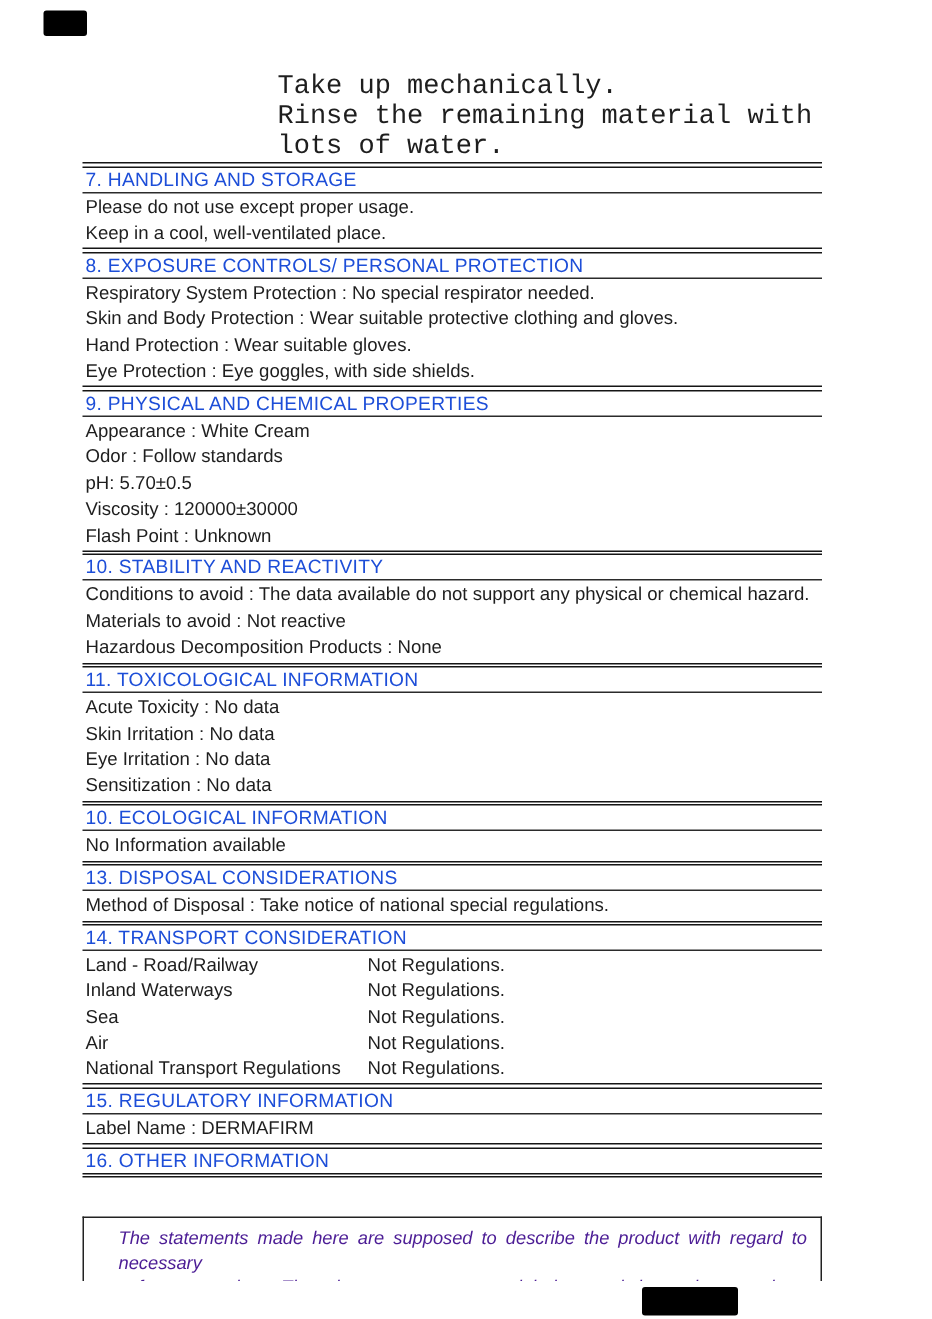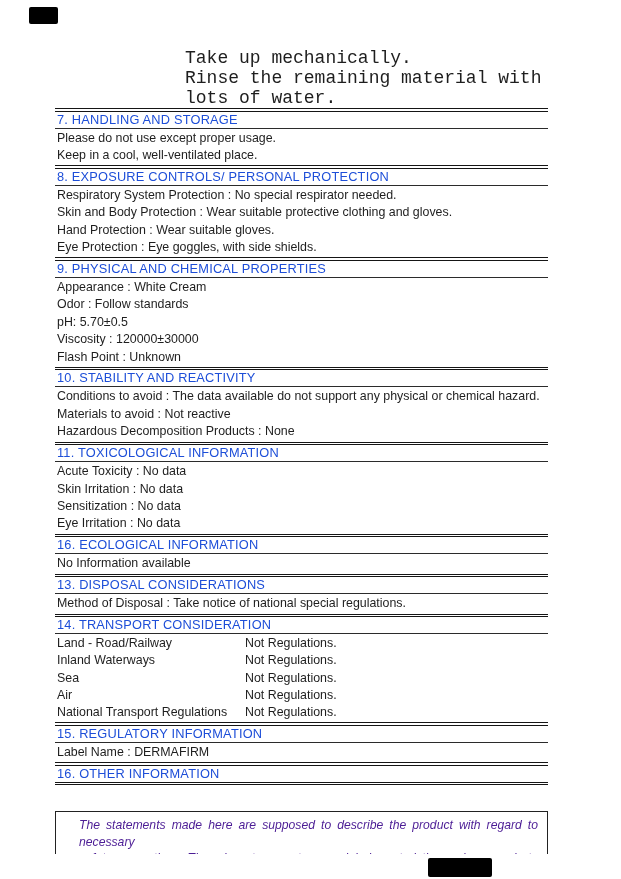--- a/index.html
+++ b/index.html
@@ -85,27 +85,27 @@
           <div class="line">Materials to avoid : Not reactive</div>
           <div class="line">Hazardous Decomposition Products : None</div>
         </div>
       </div>
       <div class="sep"></div>
       <div class="section">
         <div class="sec-title underlined">11. TOXICOLOGICAL INFORMATION</div>
         <div class="sec-body">
           <div class="line">Acute Toxicity : No data</div>
           <div class="line">Skin Irritation : No data</div>
+          <div class="line">Eye Irritation : No data</div>
           <div class="line">Sensitization : No data</div>
-          <div class="line">Eye Irritation : No data</div>
         </div>
       </div>
       <div class="sep"></div>
       <div class="section">
-        <div class="sec-title underlined">16. ECOLOGICAL INFORMATION</div>
+        <div class="sec-title underlined">10. ECOLOGICAL INFORMATION</div>
         <div class="sec-body">
           <div class="line">No Information available</div>
         </div>
       </div>
       <div class="sep"></div>
       <div class="section">
         <div class="sec-title underlined">13. DISPOSAL CONSIDERATIONS</div>
         <div class="sec-body">
           <div class="line">Method of Disposal : Take notice of national special regulations.</div>
         </div>

